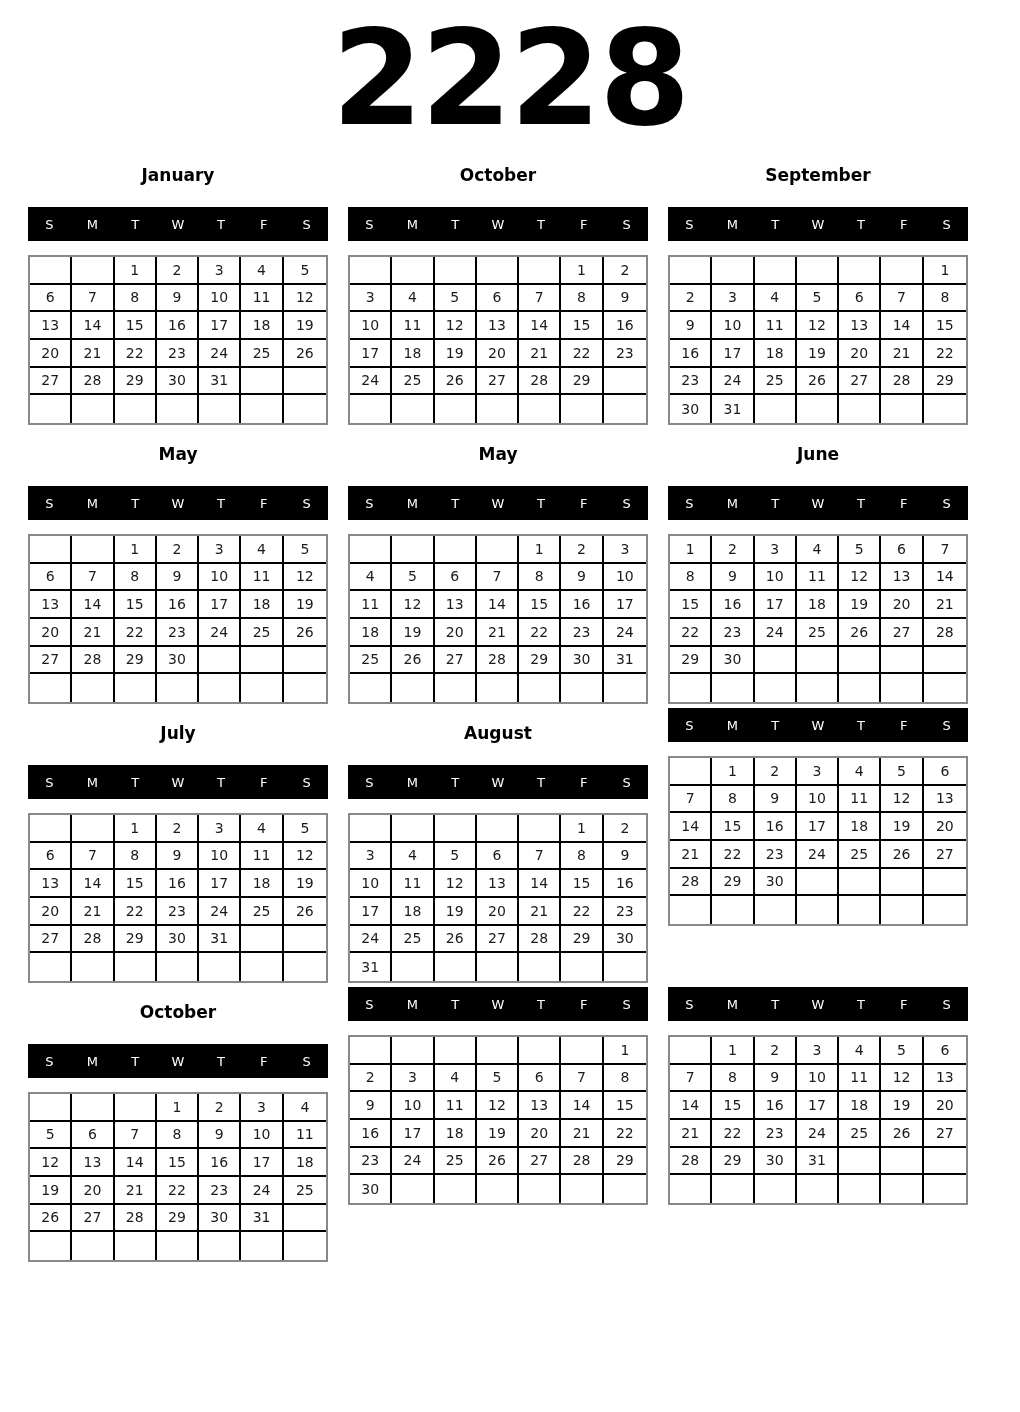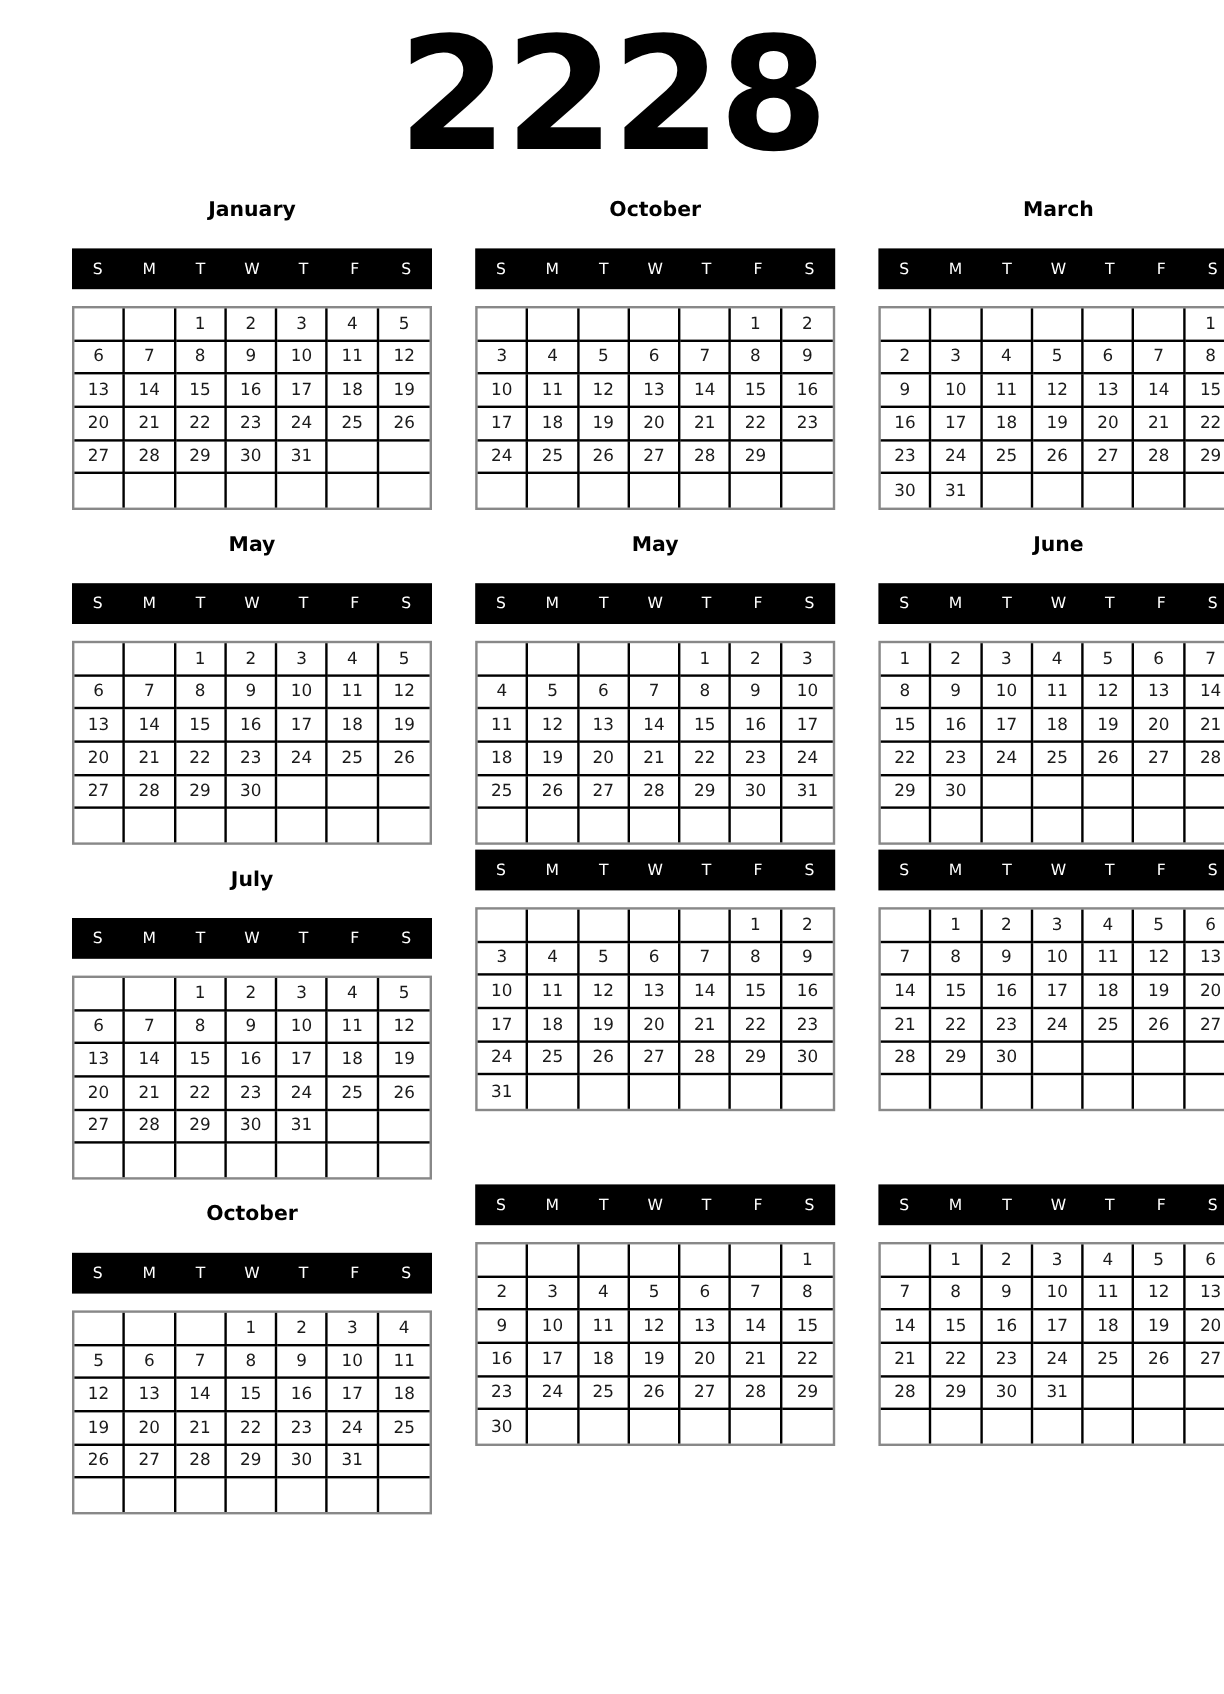--- a/index.html
+++ b/index.html
@@ -12,22 +12,22 @@
   .page { width: 1020px; height: 1412px; position: relative; }
   .year-title {
     height: 150px;
     display: flex; align-items: center; justify-content: center;
     font-size: 131px; font-weight: 700; letter-spacing: -2px;
     color: #000; padding-top: 6px;
   }
   .calendar-grid {
     display: grid;
     grid-template-columns: repeat(3, 300px);
-    column-gap: 36px;
-    padding: 0 60px;
+    column-gap: 20px;
+    padding: 0 28px;
   }
   .month { height: 279px; }
   .month-name {
     height: 57px;
     display: flex; align-items: center; justify-content: center;
     font-size: 17px; font-weight: 700; color: #000;
     padding-bottom: 8px;
   }
   .weekday-bar {
     height: 34px;
@@ -170,21 +170,21 @@
           <div class="day-cell"></div>
           <div class="day-cell"></div>
           <div class="day-cell"></div>
           <div class="day-cell"></div>
           <div class="day-cell"></div>
           <div class="day-cell"></div>
         </div>
   </section>
 
   <section class="month">
-    <h2 class="month-name">March</h2>
+    <h2 class="month-name">September</h2>
     <div class="weekday-bar">
           <span class="weekday-letter">S</span>
           <span class="weekday-letter">M</span>
           <span class="weekday-letter">T</span>
           <span class="weekday-letter">W</span>
           <span class="weekday-letter">T</span>
           <span class="weekday-letter">F</span>
           <span class="weekday-letter">S</span>
         </div>
     <div class="month-grid">
@@ -455,20 +455,21 @@
           <div class="day-cell"></div>
           <div class="day-cell"></div>
           <div class="day-cell"></div>
           <div class="day-cell"></div>
           <div class="day-cell"></div>
           <div class="day-cell"></div>
         </div>
   </section>
 
   <section class="month">
+    <h2 class="month-name">August</h2>
     <div class="weekday-bar">
           <span class="weekday-letter">S</span>
           <span class="weekday-letter">M</span>
           <span class="weekday-letter">T</span>
           <span class="weekday-letter">W</span>
           <span class="weekday-letter">T</span>
           <span class="weekday-letter">F</span>
           <span class="weekday-letter">S</span>
         </div>
     <div class="month-grid">

